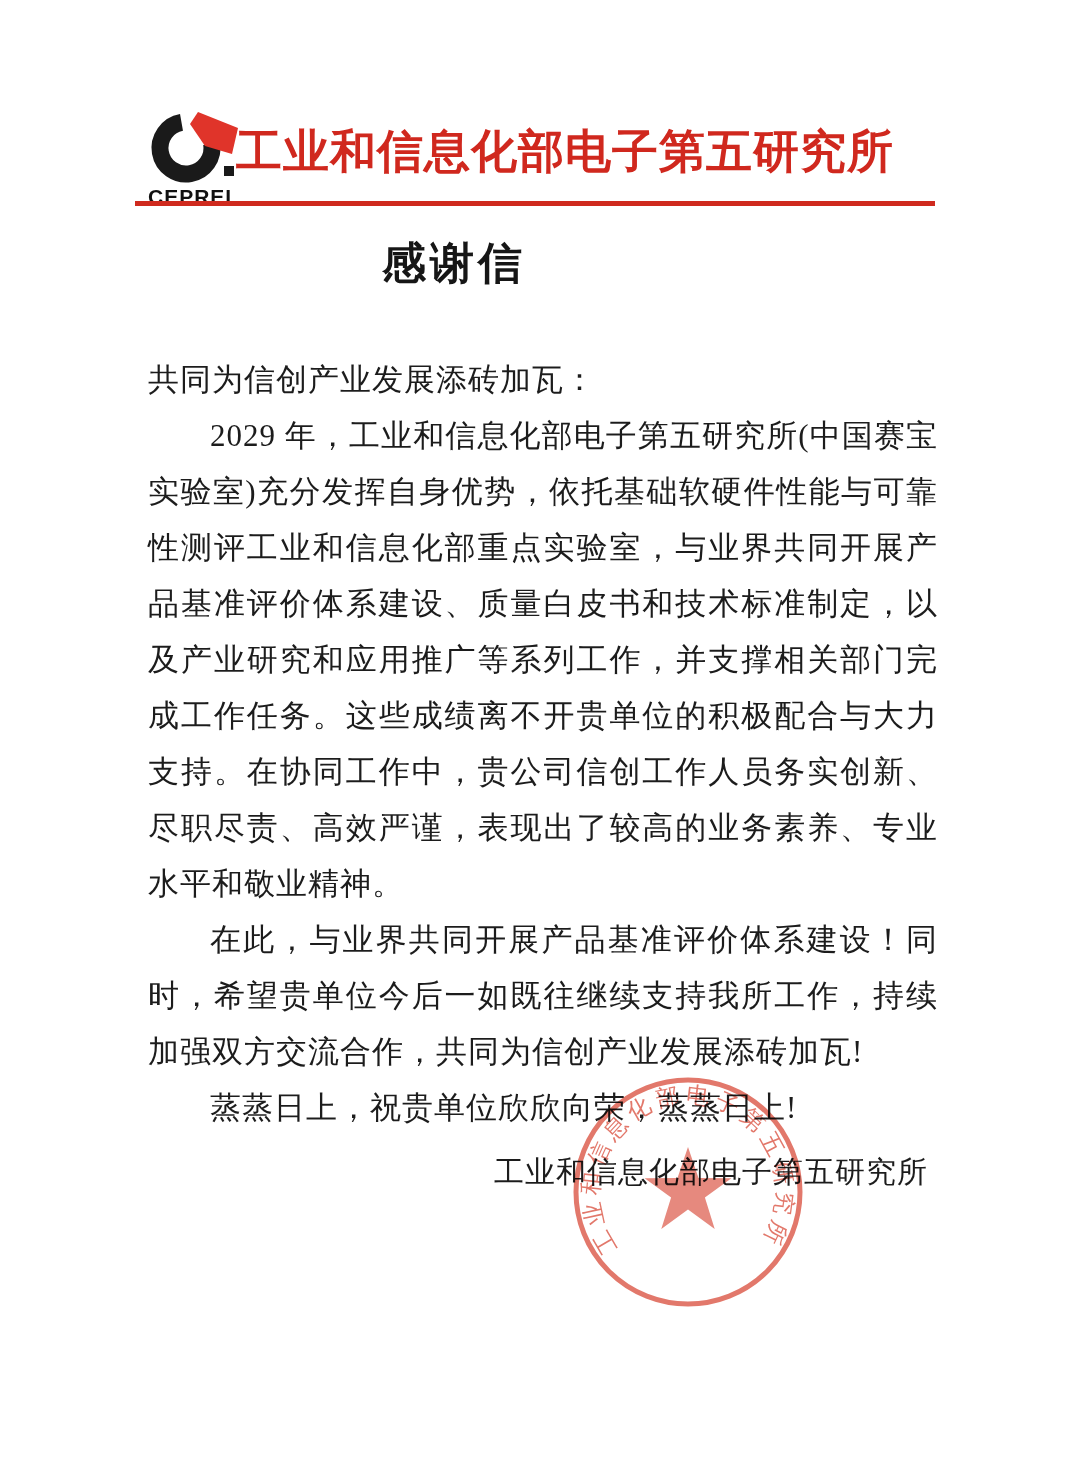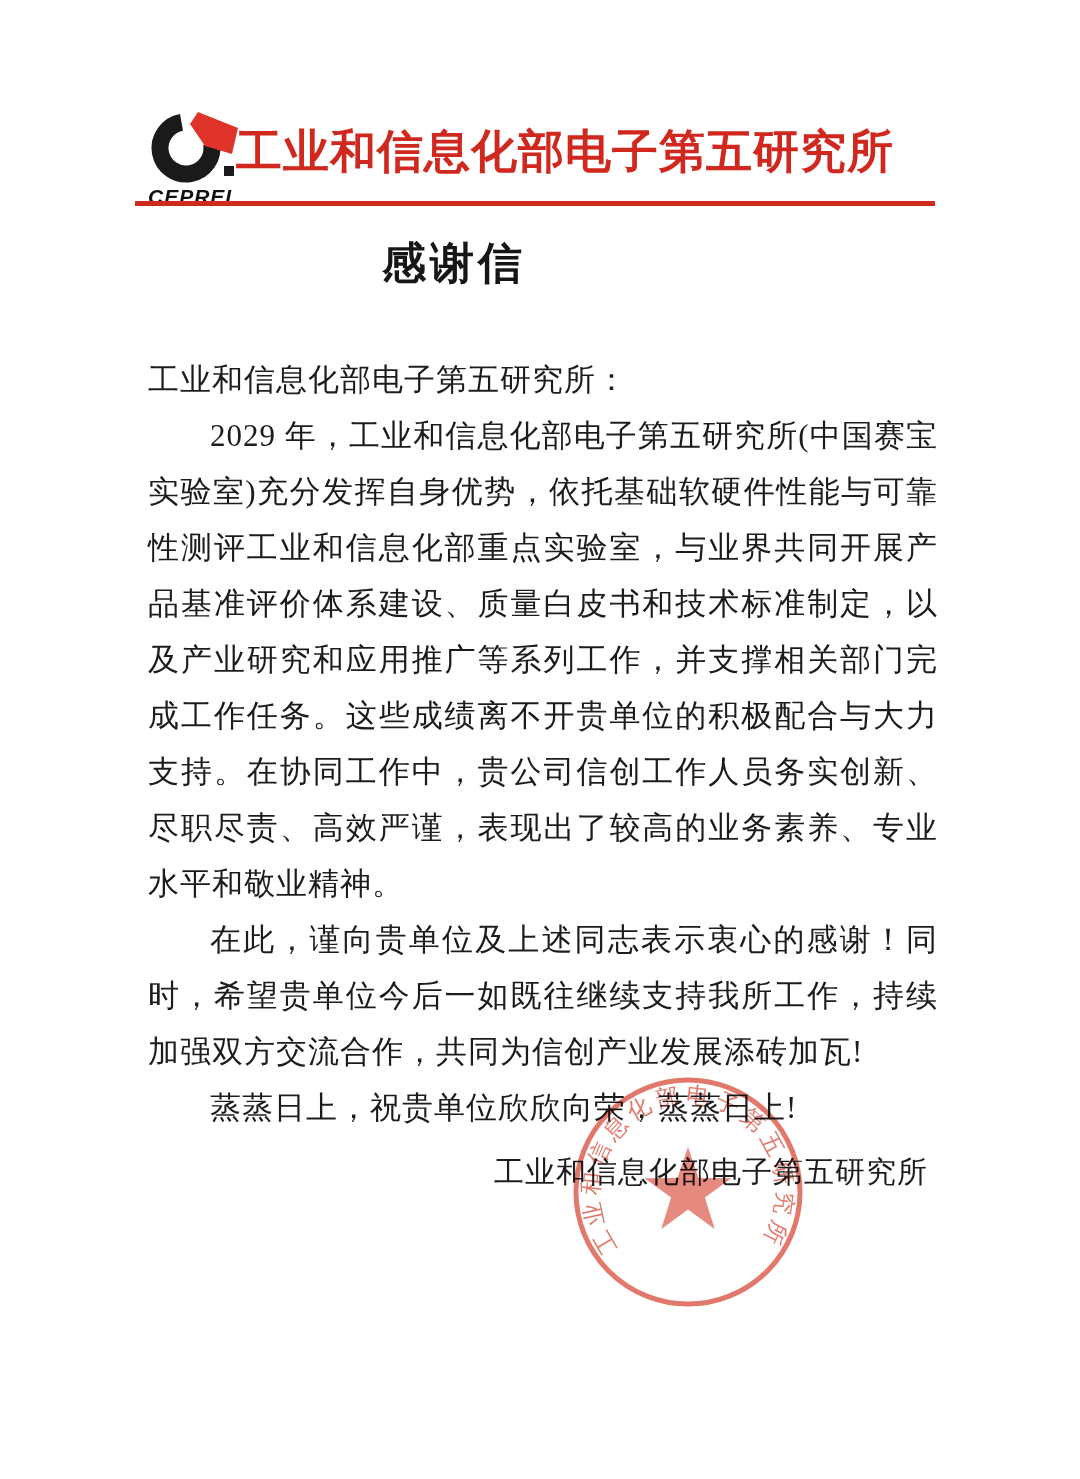--- a/index.html
+++ b/index.html
@@ -16,21 +16,20 @@
     font-family: "Liberation Serif", "DejaVu Serif", serif;
     color: #1c1c1c;
   }
   
   .logo {
     position: absolute;
     left: 148px;
     top: 108px;
     width: 110px;
     height: 102px;
-    font-style: italic;
   }
   .org-name {
     position: absolute;
     left: 236px;
     top: 121px;
     width: 700px;
     font-family: "Liberation Sans", "DejaVu Sans", sans-serif;
     font-size: 46px;
     font-weight: 800;
     letter-spacing: 1px;
@@ -125,23 +124,23 @@
     </svg>
   </div>
 
   <div class="org-name">工业和信息化部电子第五研究所</div>
 
   <div class="header-rule"></div>
 
   <div class="letter-title">感谢信</div>
 
   <div class="letter-body">
-    <p class="recipient">工业和信息化部电子第五研究所：</p>
+    <p class="recipient">共同为信创产业发展添砖加瓦：</p>
     <p>2029 年，工业和信息化部电子第五研究所(中国赛宝实验室)充分发挥自身优势，依托基础软硬件性能与可靠性测评工业和信息化部重点实验室，与业界共同开展产品基准评价体系建设、质量白皮书和技术标准制定，以及产业研究和应用推广等系列工作，并支撑相关部门完成工作任务。这些成绩离不开贵单位的积极配合与大力支持。在协同工作中，贵公司信创工作人员务实创新、尽职尽责、高效严谨，表现出了较高的业务素养、专业水平和敬业精神。</p>
-    <p>在此，谨向贵单位及上述同志表示衷心的感谢！同时，希望贵单位今后一如既往继续支持我所工作，持续加强双方交流合作，共同为信创产业发展添砖加瓦!</p>
+    <p>在此，与业界共同开展产品基准评价体系建设！同时，希望贵单位今后一如既往继续支持我所工作，持续加强双方交流合作，共同为信创产业发展添砖加瓦!</p>
     <p>蒸蒸日上，祝贵单位欣欣向荣，蒸蒸日上!</p>
   </div>
 
   <div class="sig-org">工业和信息化部电子第五研究所</div>
 
   <div class="stamp">
     <svg width="236" height="236" viewBox="0 0 236 236" xmlns="http://www.w3.org/2000/svg">
       <defs>
         <path id="seal-arc" d="M49.8 175.2 A89 89 0 1 1 186.2 175.2" fill="none"></path>
       </defs>

